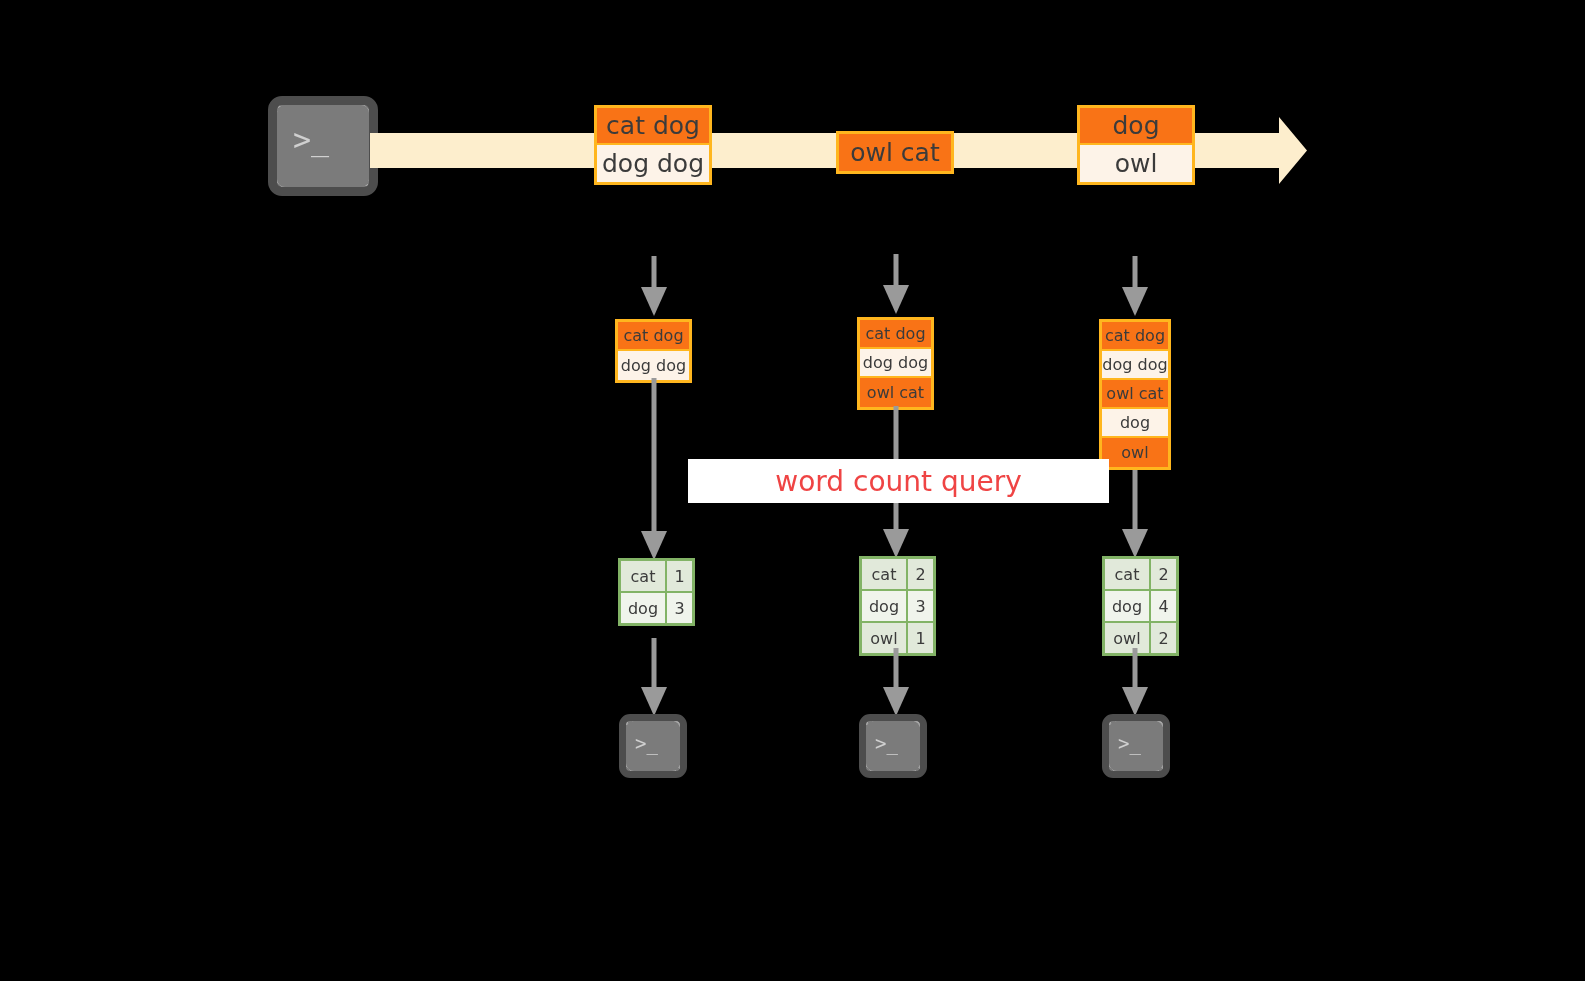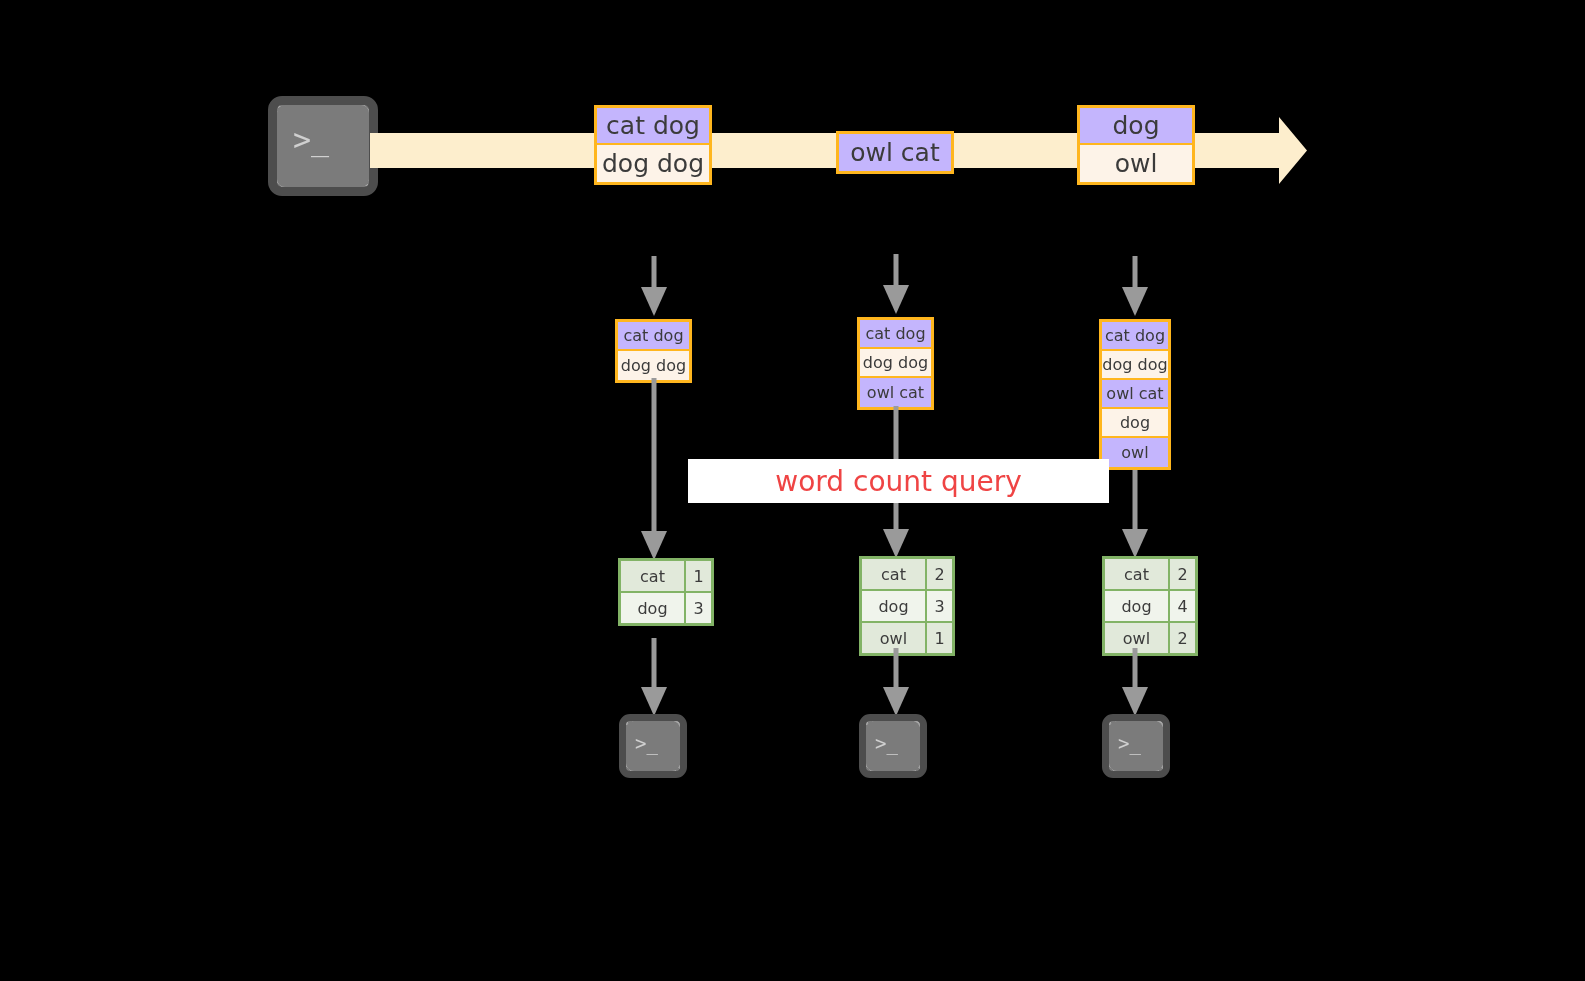--- a/index.html
+++ b/index.html
@@ -86,21 +86,21 @@
     background: #fdeeda;
     display: flex;
     flex-direction: column;
   }
   .obox .cell {
     box-sizing: border-box;
     display: flex;
     align-items: center;
     justify-content: center;
     color: #3b3b3b;
-    background: #c4b5fd;
+    background: #f97316;
     border-bottom: 2px solid #ffb61e;
     white-space: nowrap;
   }
   .obox .cell:last-child { border-bottom: none; }
   .obox .cell.alt { background: #fdf3e8; }
 
   
   .obox.stream .cell { font-size: 25px; height: 37px; }
   .sb-1 { left: 594px; top: 105px; width: 118px; }
   .sb-2 { left: 836px; top: 131px; width: 118px; }
@@ -131,21 +131,21 @@
   .gbox .row.alt .k, .gbox .row.alt .v { background: #f0f4ec; }
   .gbox .k, .gbox .v {
     box-sizing: border-box;
     display: flex;
     align-items: center;
     justify-content: center;
     font-size: 16px;
     color: #3b3b3b;
     background: #e1e9da;
   }
-  .gbox .k { width: 65px; border-right: 2px solid #82b366; }
+  .gbox .k { width: 46px; border-right: 2px solid #82b366; }
   .gbox .v { width: 25px; }
   .gb-1 { left: 618px; top: 558px; }
   .gb-2 { left: 859px; top: 556px; }
   .gb-3 { left: 1102px; top: 556px; }
 
   
   .conn {
     position: absolute;
   }
   .conn svg { display: block; }

